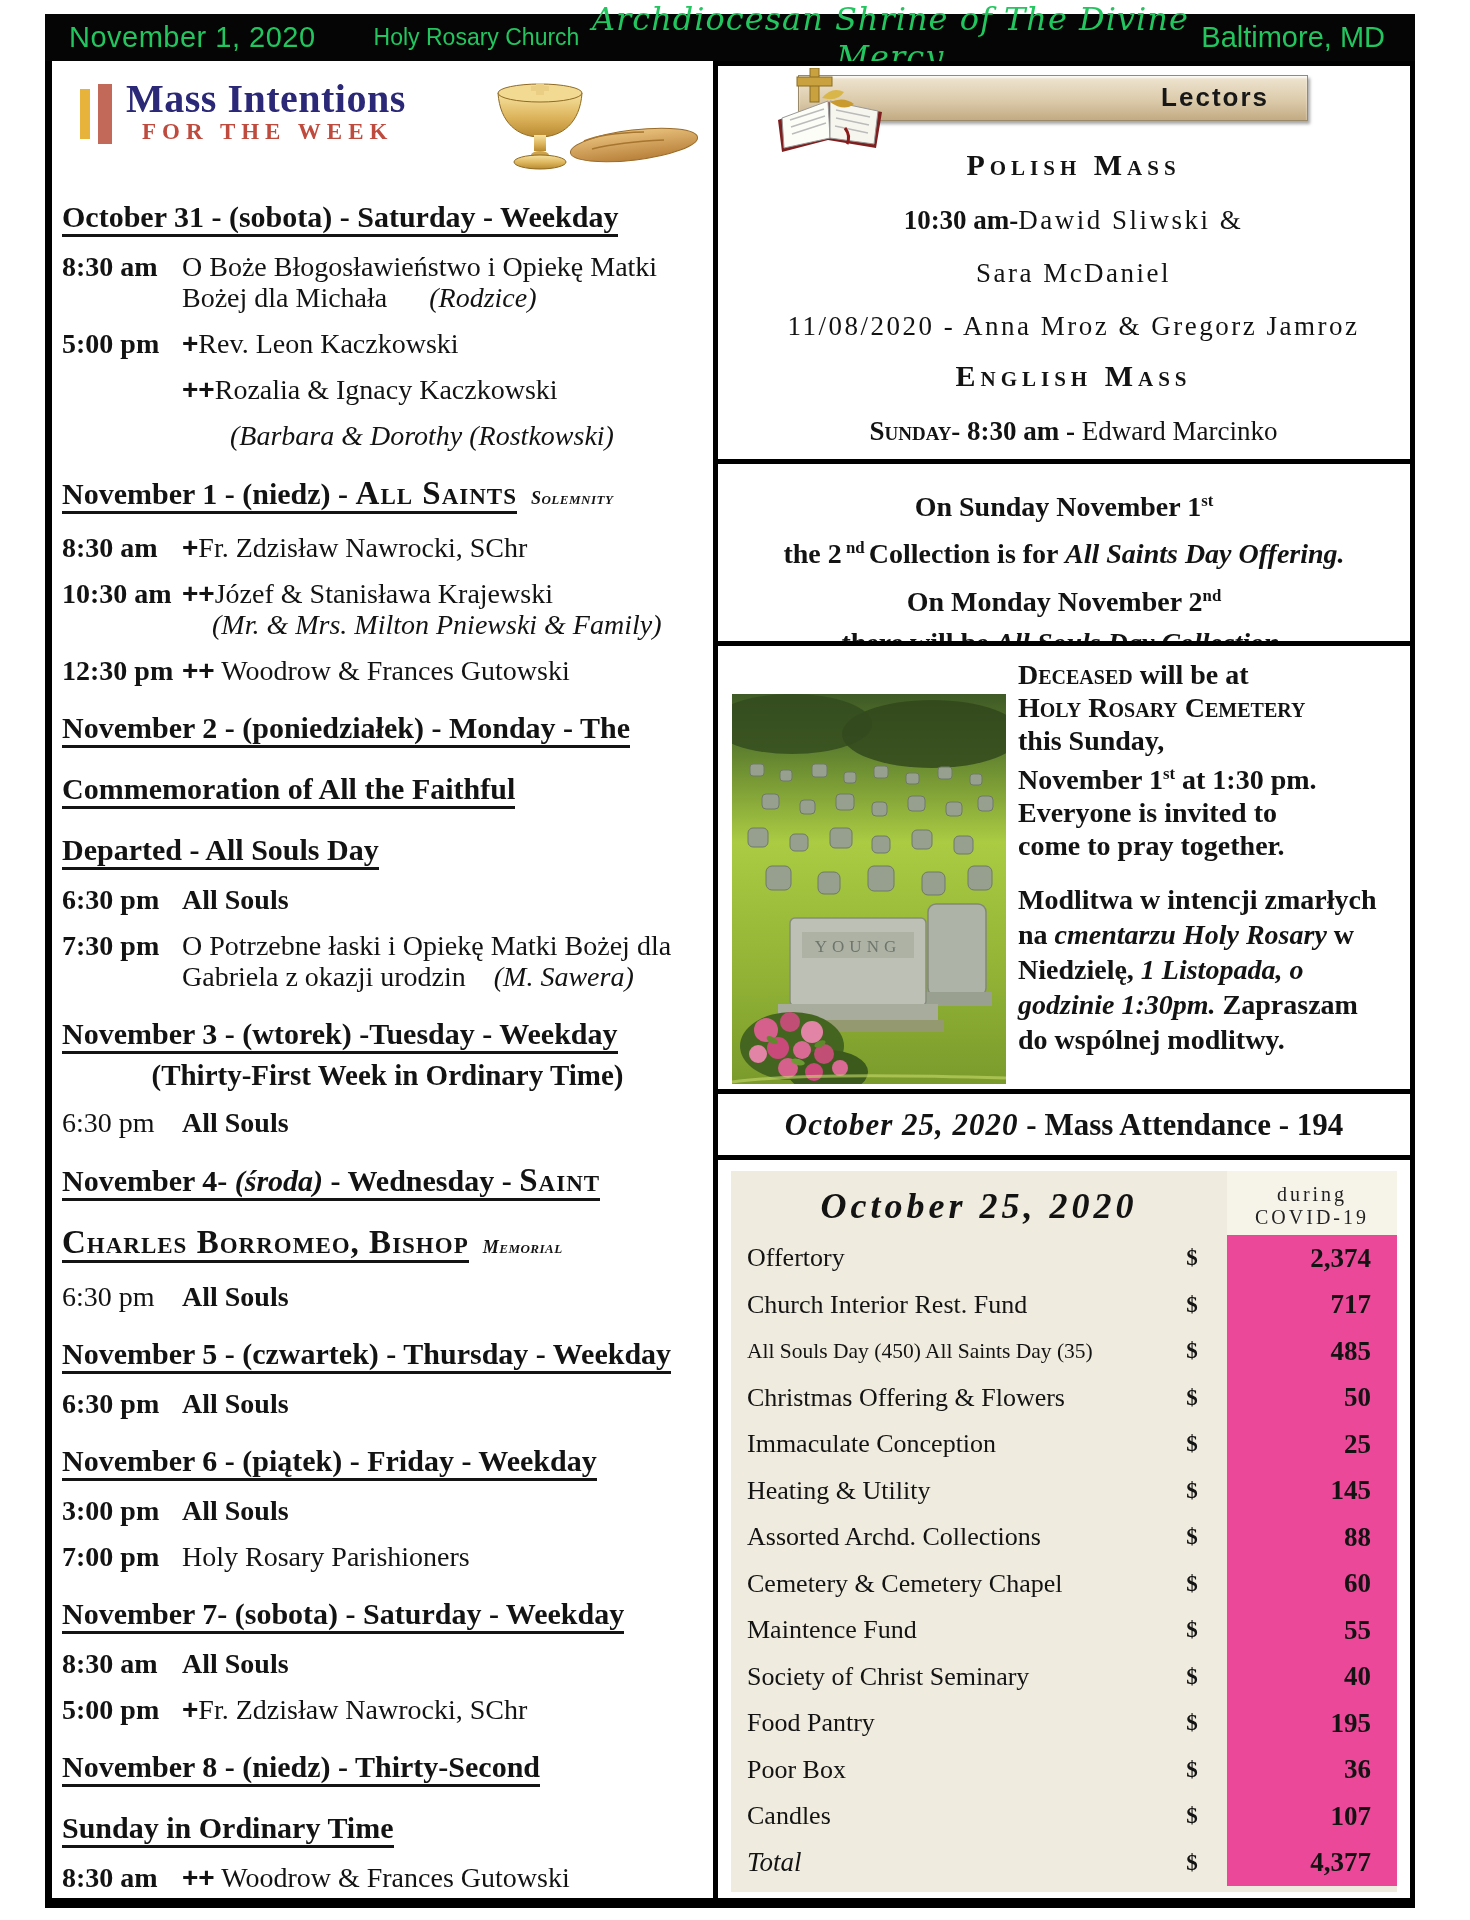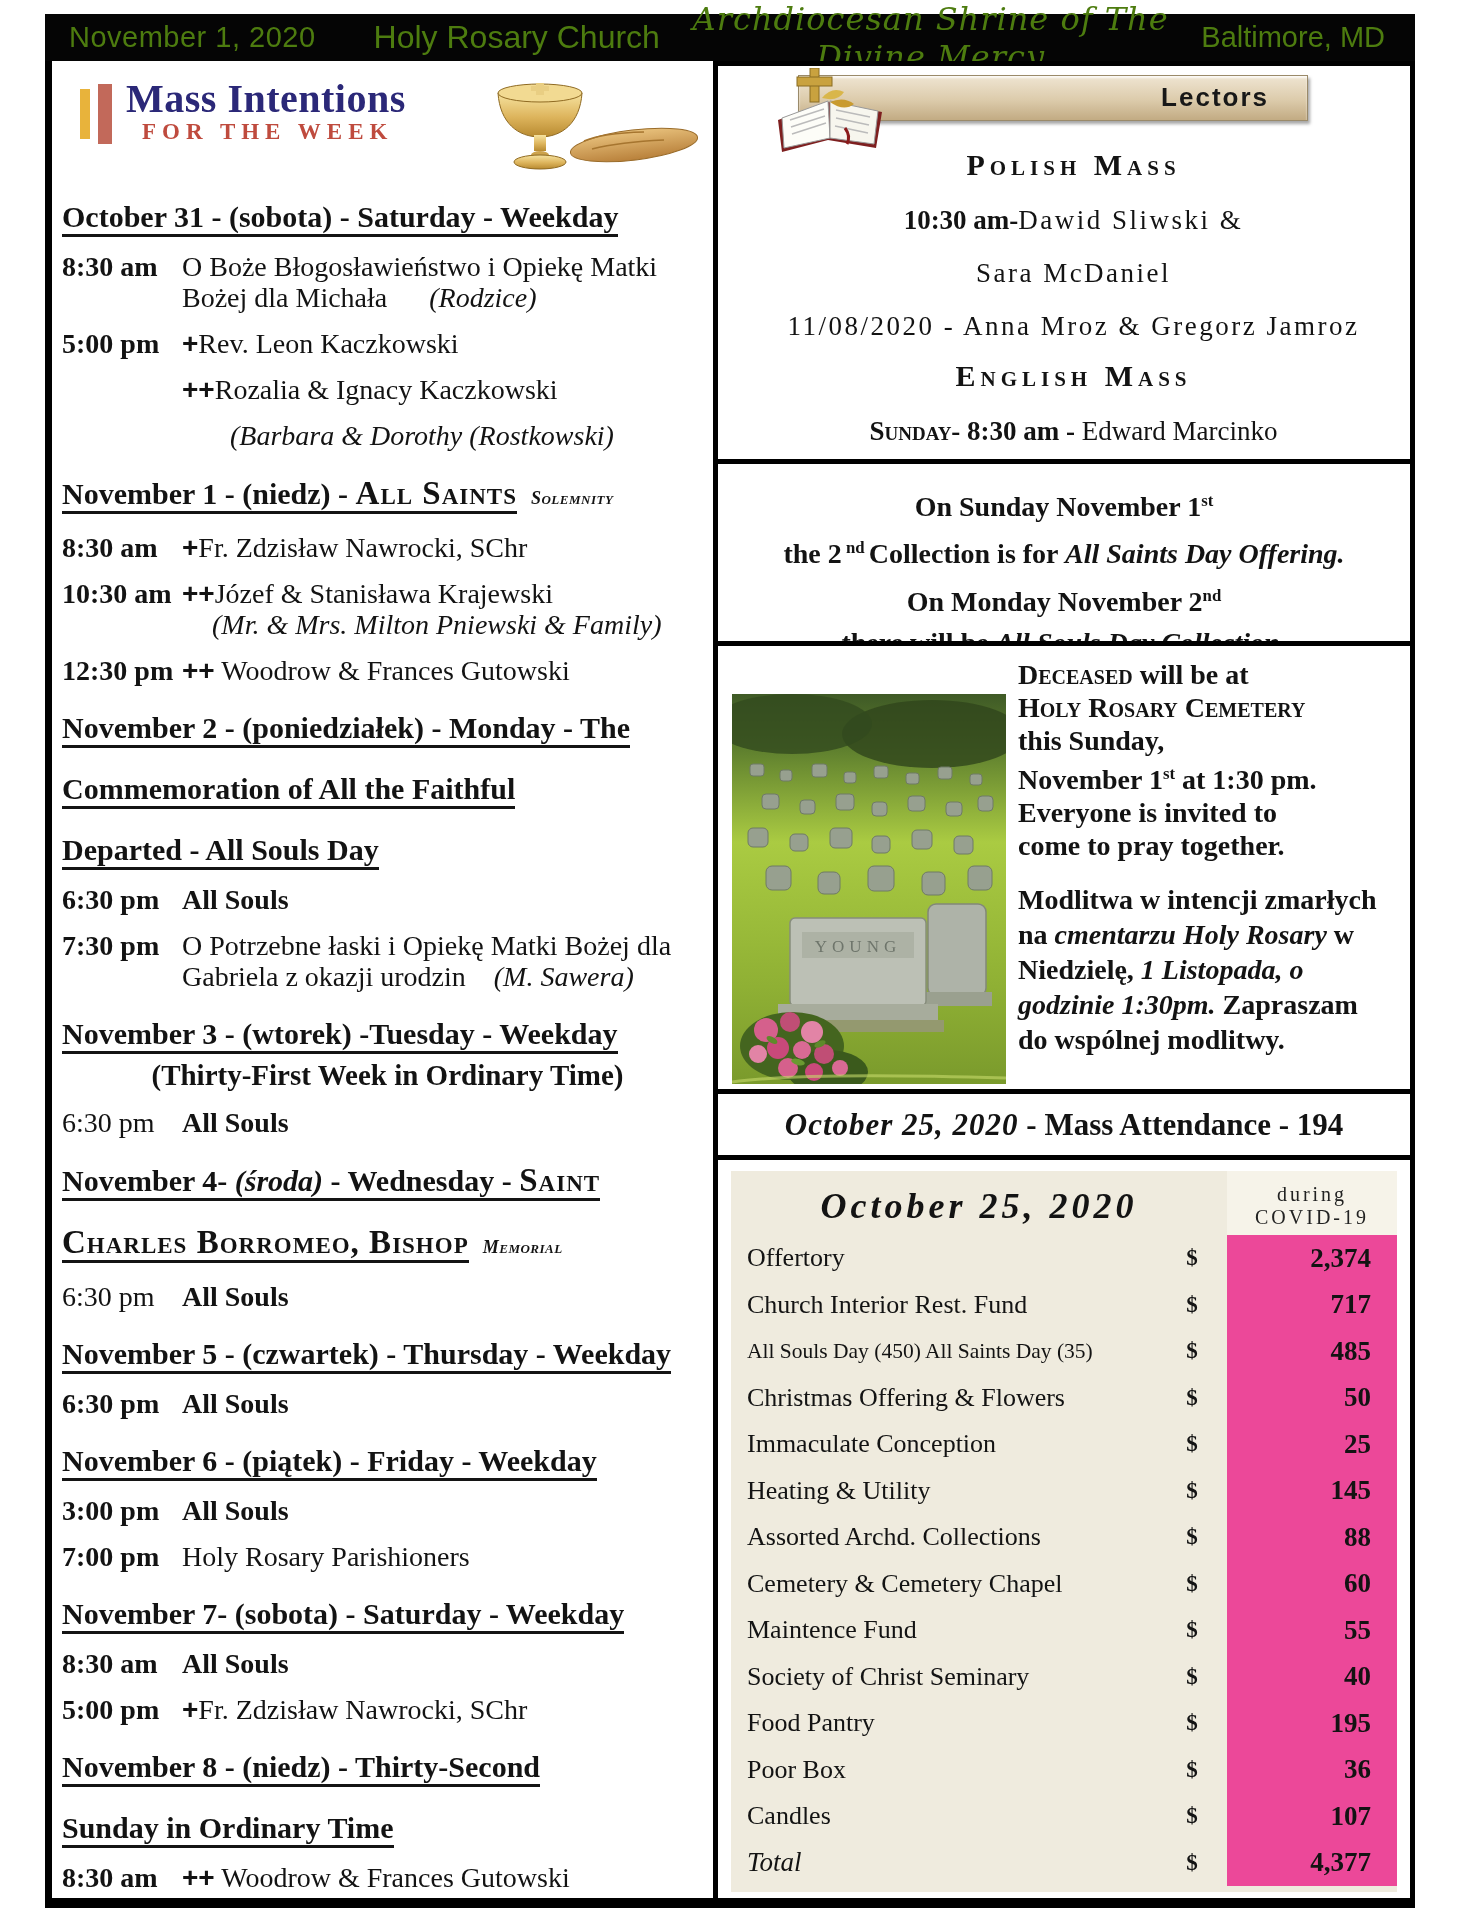--- a/index.html
+++ b/index.html
@@ -1,23 +1,23 @@
 <!DOCTYPE html>
 <html><head>
 <meta charset="utf-8">
 <style>
   html,body{margin:0;padding:0;background:#ffffff;}
   body{width:1470px;height:1920px;position:relative;font-family:"Liberation Serif",serif;color:#131313;-webkit-font-smoothing:antialiased;}
   .page{position:absolute;inset:0;background:#fff;overflow:hidden;}
 
   
-  .topbar{position:absolute;left:45px;top:14px;width:1370px;height:47px;background:#050505;color:#4d7c0f;
+  .topbar{position:absolute;left:45px;top:14px;width:1370px;height:47px;background:#050505;color:#22c55e;
           display:flex;align-items:center;font-family:"Liberation Sans",sans-serif;}
   .tb-date{margin-left:24px;font-size:29px;letter-spacing:.5px;}
-  .tb-church{margin-left:58px;font-size:32px;}
+  .tb-church{margin-left:58px;font-size:23px;}
   .tb-shrine{flex:1;text-align:center;font-family:"DejaVu Serif",serif;font-style:italic;font-size:32px;letter-spacing:1px;}
   .tb-city{margin-right:30px;font-size:29px;}
 
   
   .leftcol{position:absolute;left:45px;top:61px;width:668px;height:1837px;border-left:7px solid #000;
            box-sizing:border-box;padding-left:10px;overflow:hidden;}
   .mi-logo{position:relative;height:100px;margin-top:14px;}
   .mi-bar1{position:absolute;left:18px;top:14px;width:10px;height:50px;background:#E8B33B;}
   .mi-bar2{position:absolute;left:36px;top:9px;width:14px;height:60px;background:#C2695A;}
   .mi-title{position:absolute;left:64px;top:0px;font-size:40px;font-weight:700;color:#2B2878;letter-spacing:.5px;}

